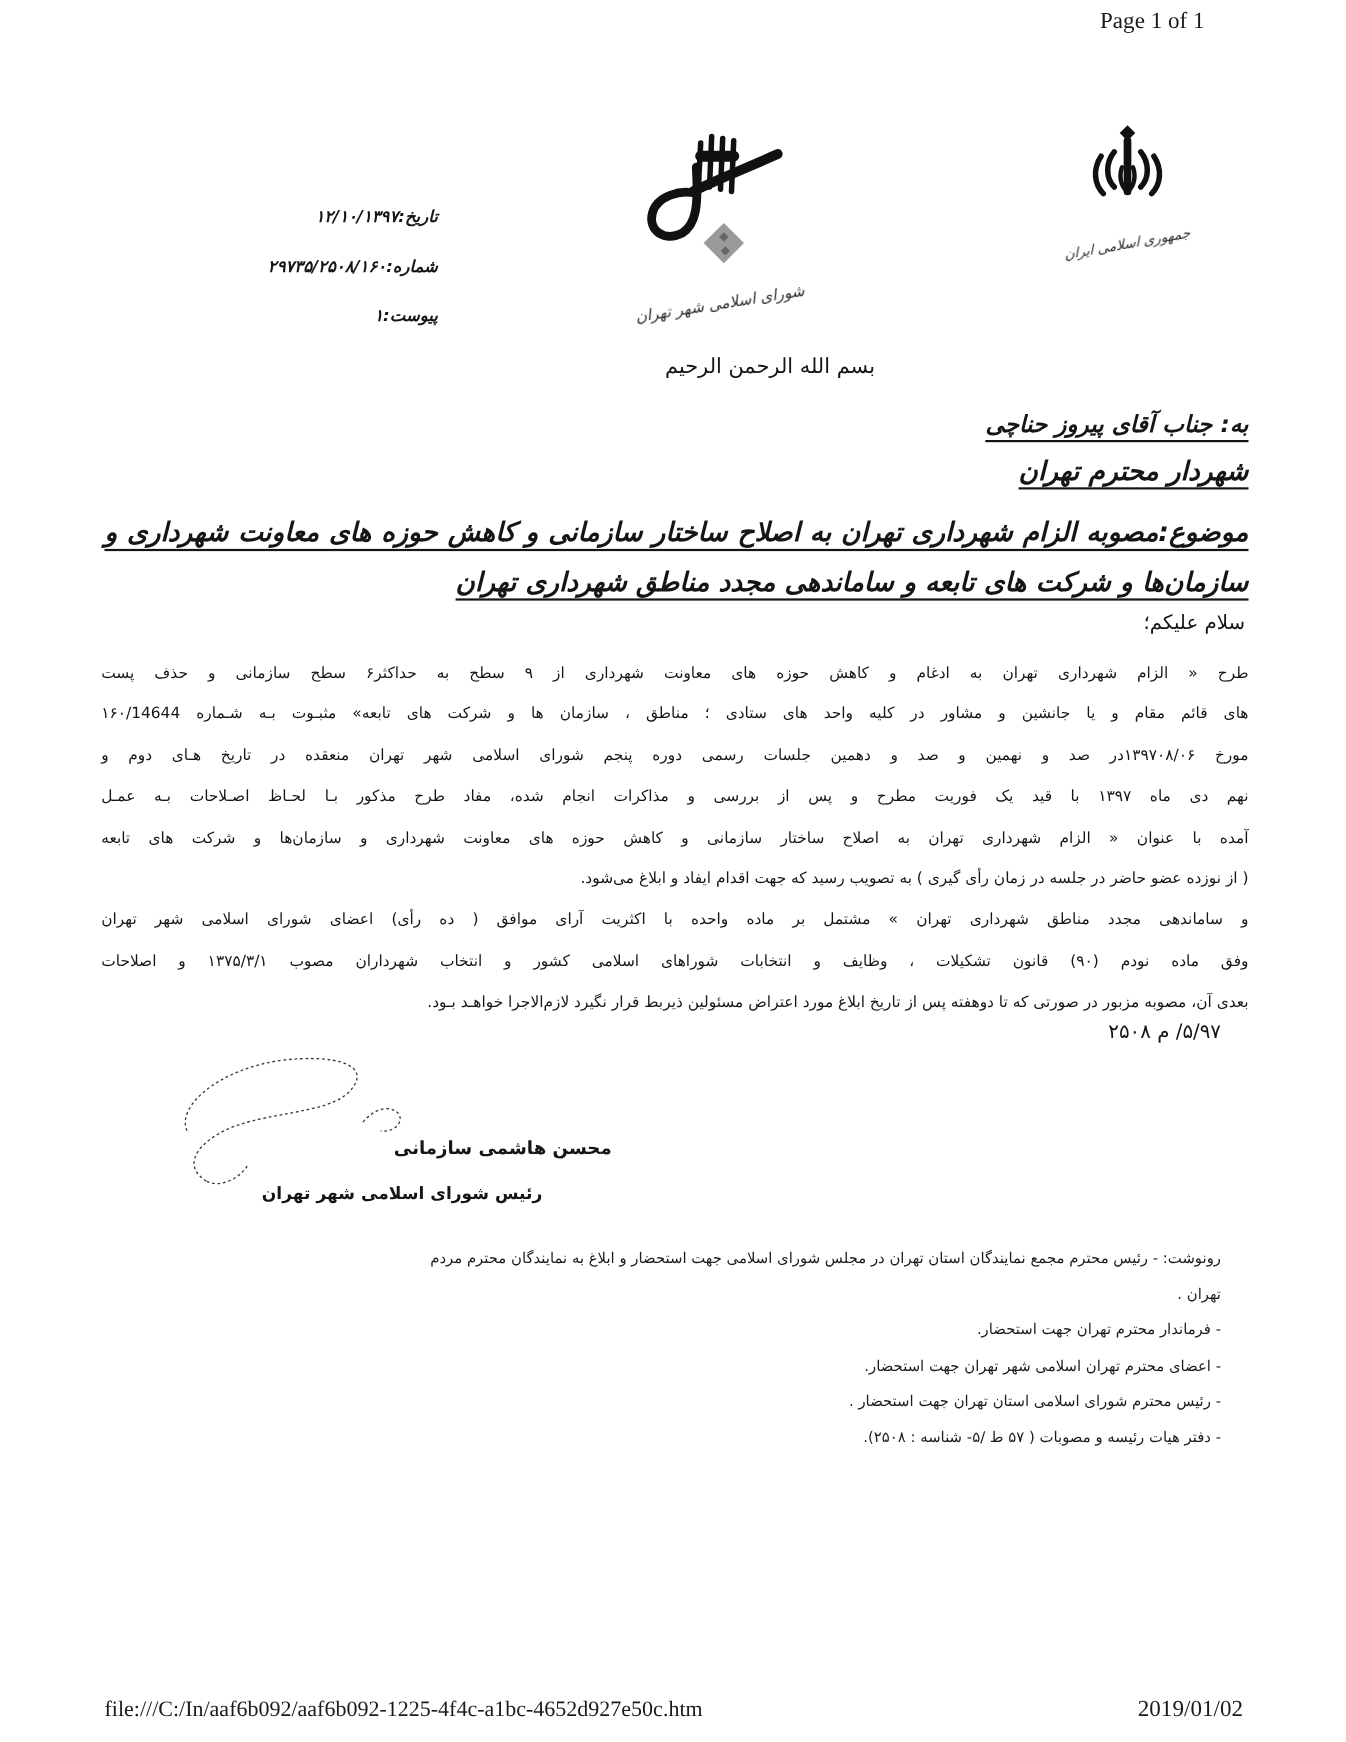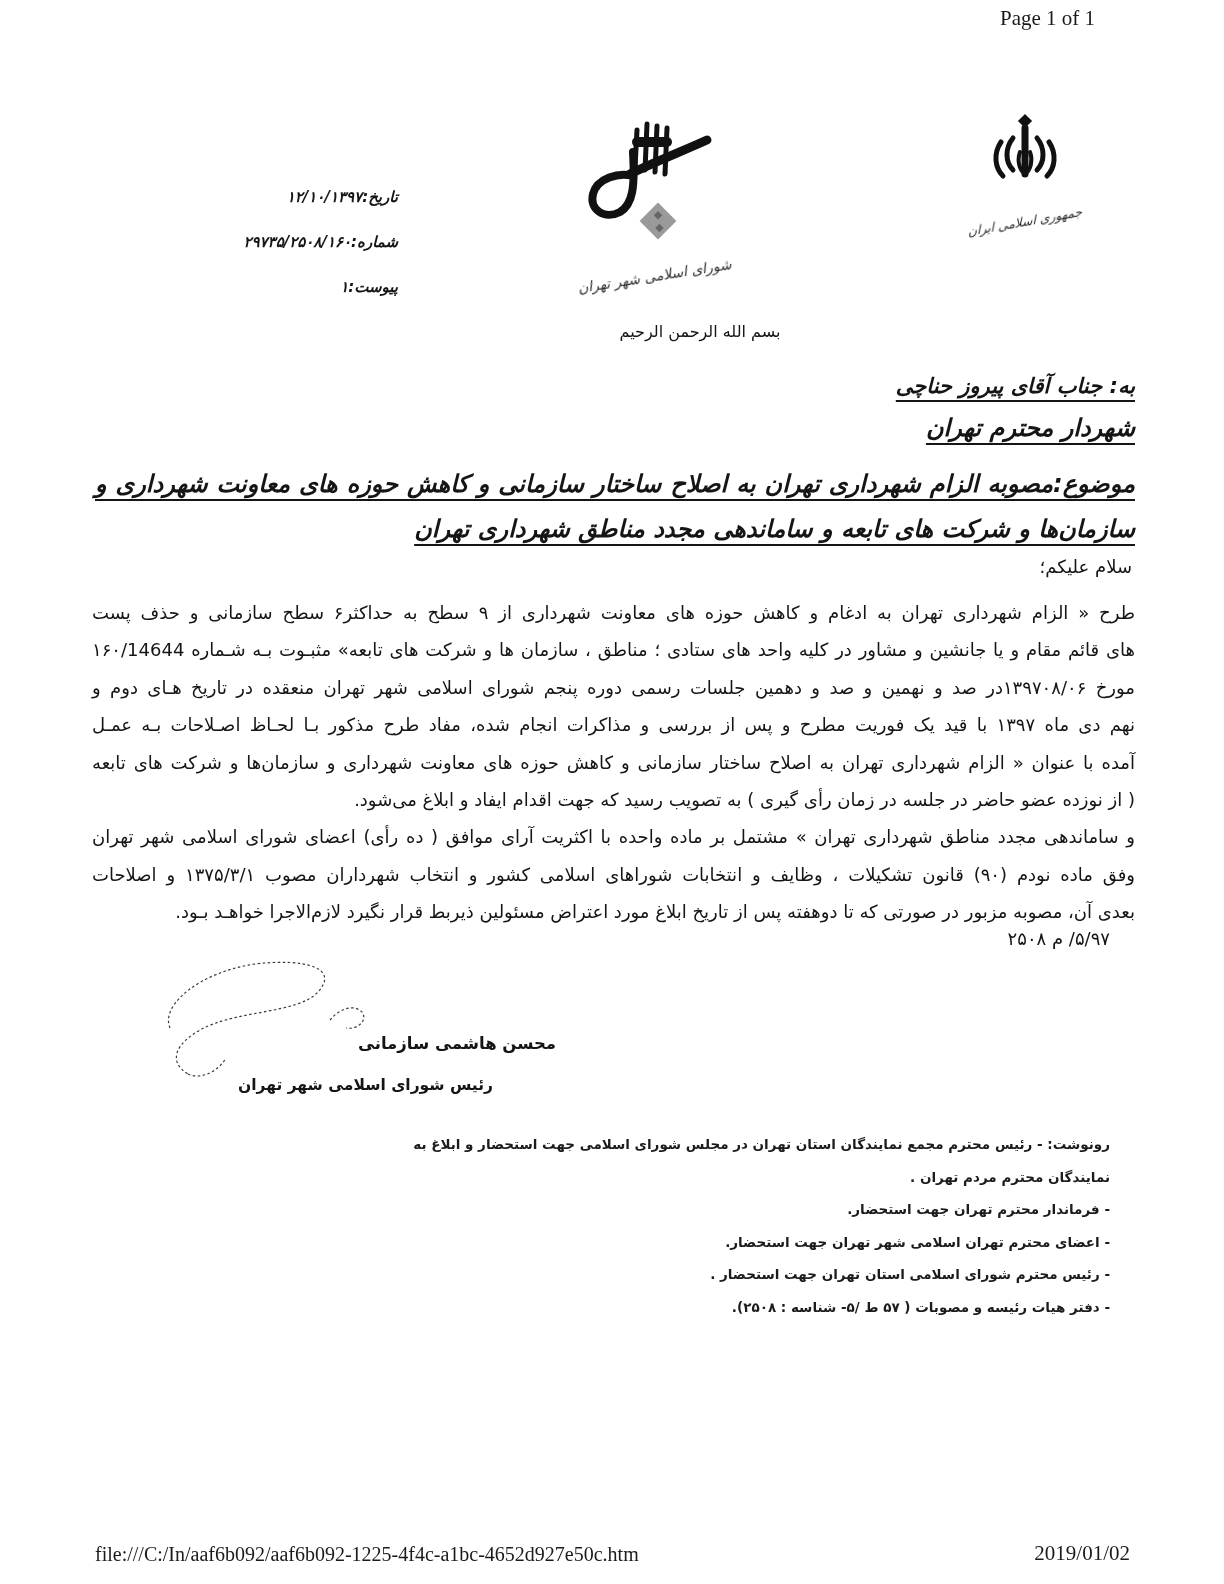--- a/index.html
+++ b/index.html
@@ -25,57 +25,57 @@
   
   .council-logo{top:112px;left:545px;width:220px;text-align:center;}
   .council-caption{display:inline-block;transform:rotate(-9deg);
     font-size:14px;font-style:italic;color:#2b2b2b;margin-top:2px;
     filter:blur(.4px);letter-spacing:1px;}
   .emblem-logo{top:112px;left:945px;width:160px;text-align:center;}
   .emblem-caption{display:inline-block;transform:rotate(-10deg) skewX(-8deg);
     font-size:12.5px;font-style:italic;color:#2b2b2b;margin-top:10px;
     filter:blur(.45px);letter-spacing:1px;white-space:nowrap;}
 
-  .bismillah{top:322px;left:555px;width:290px;text-align:center;font-size:16px;
+  .bismillah{top:322px;left:555px;width:290px;text-align:center;font-size:19px;
     filter:blur(.2px);}
 
   
   .to-block{top:374px;right:89px;text-align:right;font-weight:bold;font-style:italic;}
   .to-line{font-size:21px;text-decoration:underline;text-underline-offset:7px;
     text-decoration-thickness:1.5px;margin-bottom:16px;}
   .to-title{font-size:24px;text-decoration:underline;text-underline-offset:7px;
     text-decoration-thickness:1.5px;}
   .subject-block{top:462px;left:95px;right:89px;font-weight:bold;font-style:italic;
     font-size:24px;line-height:45px;}
   .subject-block .l1{text-align:justify;text-align-last:justify;
     text-decoration:underline;text-underline-offset:7px;text-decoration-thickness:1.5px;}
   .subject-block .l2{text-align:right;
     text-decoration:underline;text-underline-offset:7px;text-decoration-thickness:1.5px;}
 
   .salutation{top:556px;right:92px;font-size:18px;}
 
   
-  .body-block{top:594px;left:92px;right:89px;font-size:18px;}
+  .body-block{top:594px;left:92px;right:89px;font-size:14px;}
   .body-line{line-height:37.4px;text-align:justify;text-align-last:justify;
     white-space:normal;}
   .body-line.last{text-align:right;text-align-last:right;}
   .ref-line{top:928px;right:114px;font-size:18px;}
 
   
   .signature{top:950px;left:140px;width:430px;height:175px;}
   .sig-scribble{position:absolute;top:0;left:0;}
   .sig-name{position:absolute;top:84px;left:218px;font-size:16.5px;font-weight:bold;
     white-space:nowrap;filter:blur(.3px);}
   .sig-title{position:absolute;top:126px;left:98px;font-size:15.5px;font-weight:bold;
     white-space:nowrap;filter:blur(.35px);}
 
   
   .cc-block{top:1128px;right:114px;width:740px;text-align:right;font-size:13.5px;
     line-height:32.5px;color:#1c1c1c;}
-  .cc-line{filter:blur(.2px);font-weight:bold;}
+  .cc-line{filter:blur(.2px);}
 </style>
 </head>
 <body>
 
 <div class="abs serif page-number">Page 1 of 1</div>
 
 <div class="abs rtl meta-block">
   <div class="meta-row"><span>تاریخ:</span><span class="ltrnum">۱۲/۱۰/۱۳۹۷</span></div>
   <div class="meta-row"><span>شماره:</span><span class="ltrnum">۲۹۷۳۵/۲۵۰۸/۱۶۰</span></div>
   <div class="meta-row" style="padding-left:42px;"><span>پیوست:</span><span class="ltrnum">۱</span></div>

